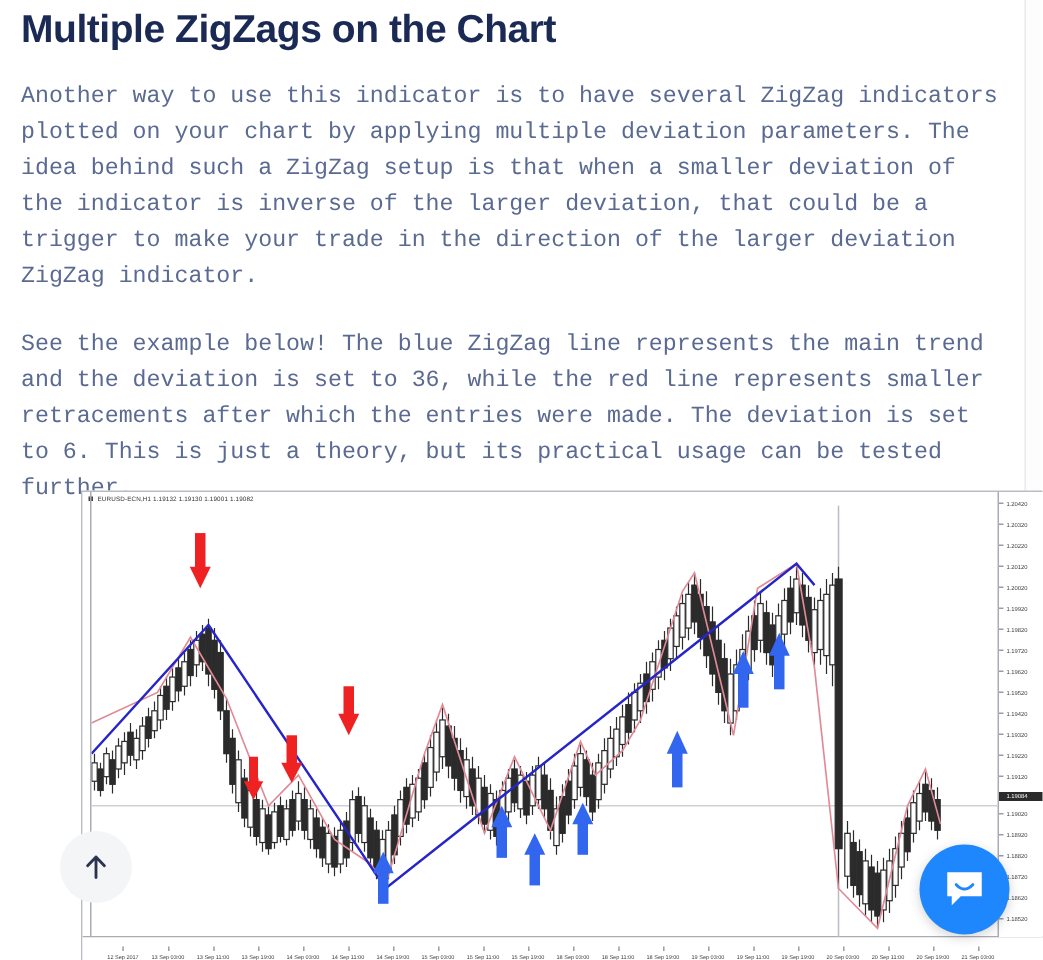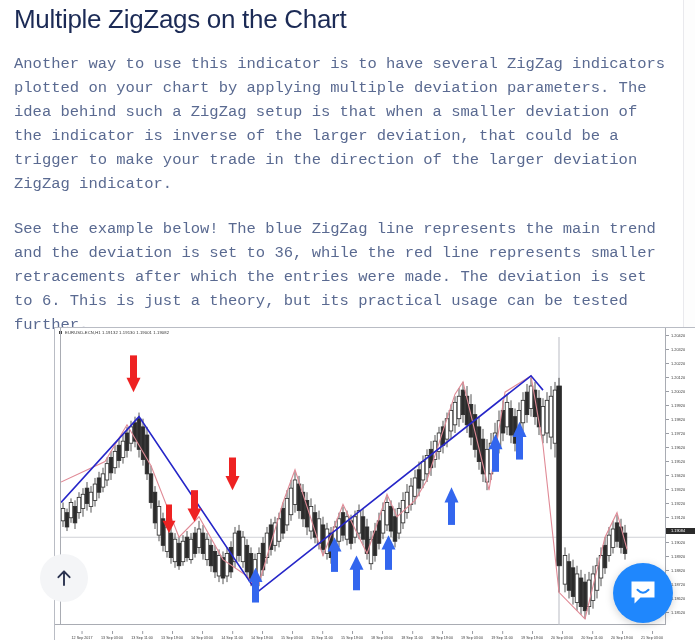--- a/index.html
+++ b/index.html
@@ -24,21 +24,21 @@
     position: absolute; top: 0; right: 0;
     width: 11px; height: 640px;
     background: #fdfdfd;
   }
 
   
   .article { position: absolute; left: 14px; top: 0; width: 660px; }
   h1.title {
     margin: 0; padding: 2px 0 0 0;
     font-size: 26px; line-height: 34px;
-    font-weight: normal; letter-spacing: -0.3px;
+    font-weight: bold; letter-spacing: -0.3px;
     color: #1b2a55;
     font-family: "Liberation Sans", sans-serif;
   }
   p.para {
     margin: 16px 0 0 0;
     font-size: 15.5px; line-height: 24px;
     color: #5a6a91;
     font-family: Liberation Mono, monospace;
   }
   p.para.second { margin-top: 21px; }

